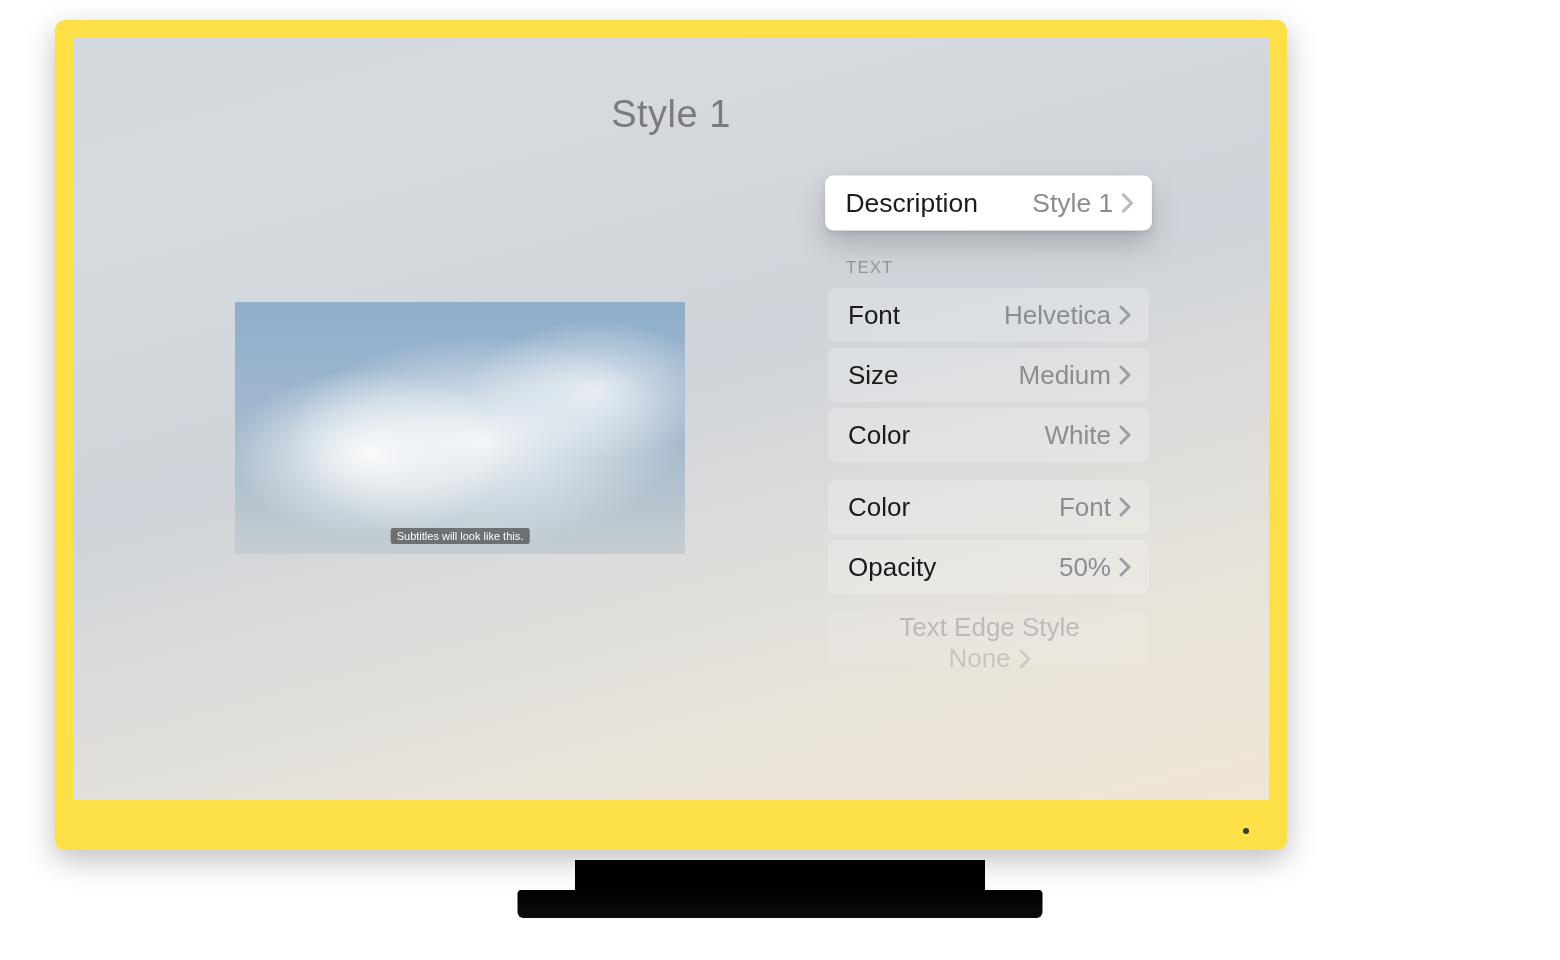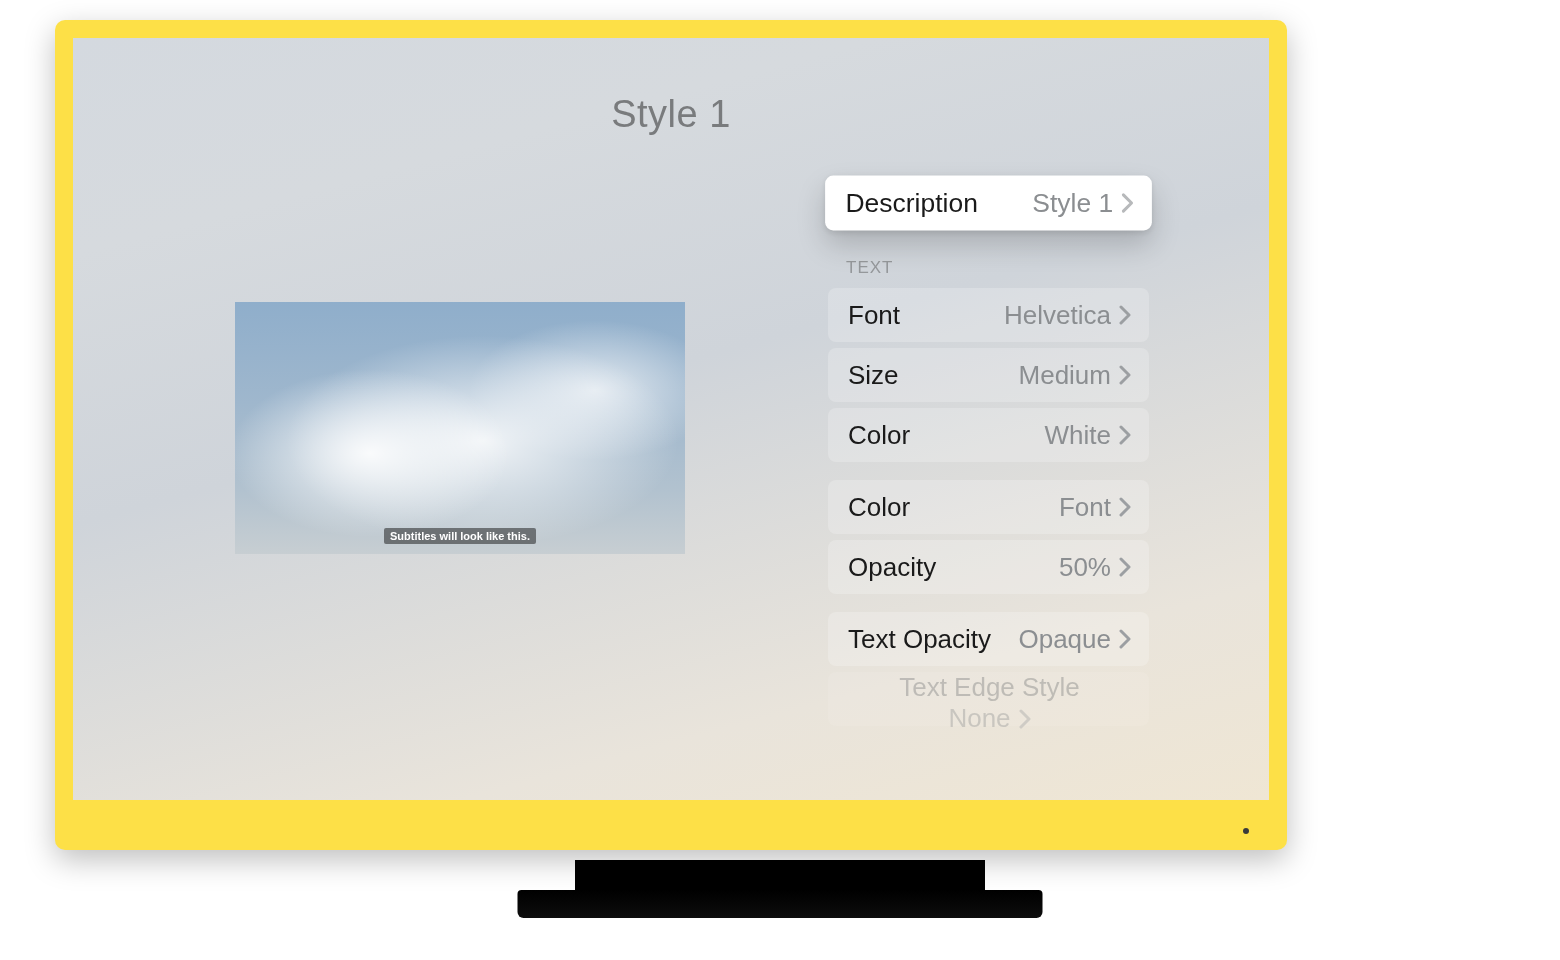--- a/index.html
+++ b/index.html
@@ -89,21 +89,20 @@
     position: absolute;
     left: 50%;
     transform: translateX(-50%);
     bottom: 10px;
     background: rgba(20,20,20,0.5);
     color: #fff;
     font-size: 11px;
     padding: 2px 6px;
     border-radius: 2px;
     white-space: nowrap;
-    font-weight: bold;
   }
 
   
   .list {
     position: absolute;
     left: 755px;
     right: 120px;
     top: 138px;
   }
   .section {
@@ -245,31 +244,20 @@
               <svg width="12" height="20" viewBox="0 0 12 20">
                   <path d="M2 2 L10 10 L2 18" stroke="#9c9fa2" stroke-width="3" fill="none" stroke-linecap="round" stroke-linejoin="round"></path>
                 </svg>
             </span>
           </span>
         </div>
       </div>
 
       <div class="section">
 
-        <div class="row">
-          <span class="label">Text Opacity</span>
-          <span class="value">
-            <span>Opaque</span>
-            <span class="chev">
-              <svg width="12" height="20" viewBox="0 0 12 20">
-                  <path d="M2 2 L10 10 L2 18" stroke="#9c9fa2" stroke-width="3" fill="none" stroke-linecap="round" stroke-linejoin="round"></path>
-                </svg>
-            </span>
-          </span>
-        </div>
 
         <div class="row faded">
           <span class="label">Text Edge Style</span>
           <span class="value">
             <span>None</span>
             <span class="chev">
               <svg width="12" height="20" viewBox="0 0 12 20">
                   <path d="M2 2 L10 10 L2 18" stroke="#9c9fa2" stroke-width="3" fill="none" stroke-linecap="round" stroke-linejoin="round"></path>
                 </svg>
             </span>

